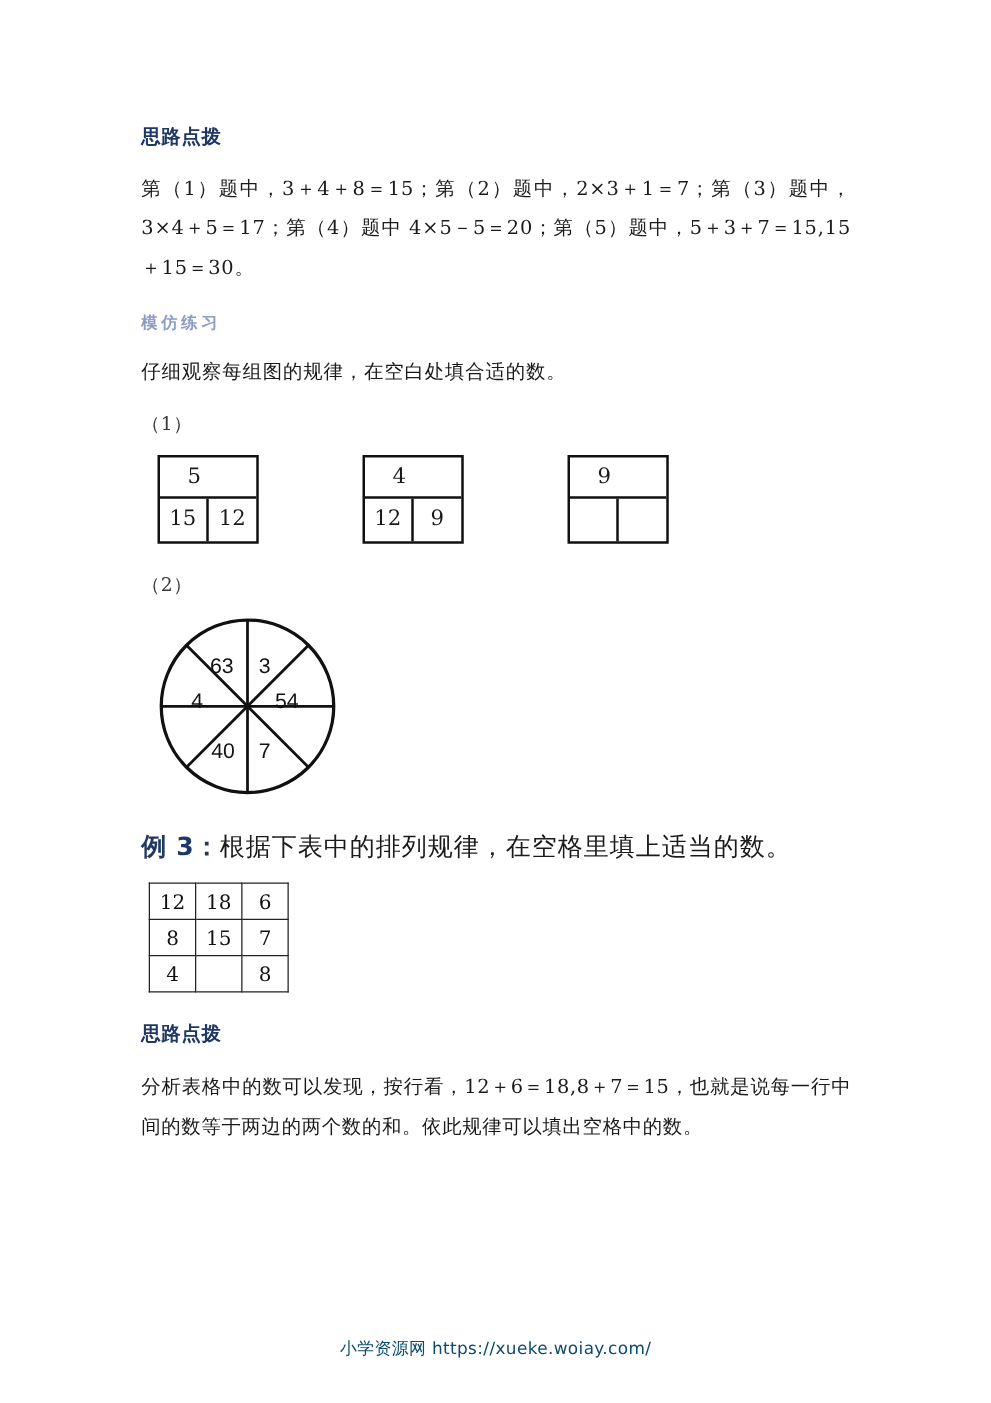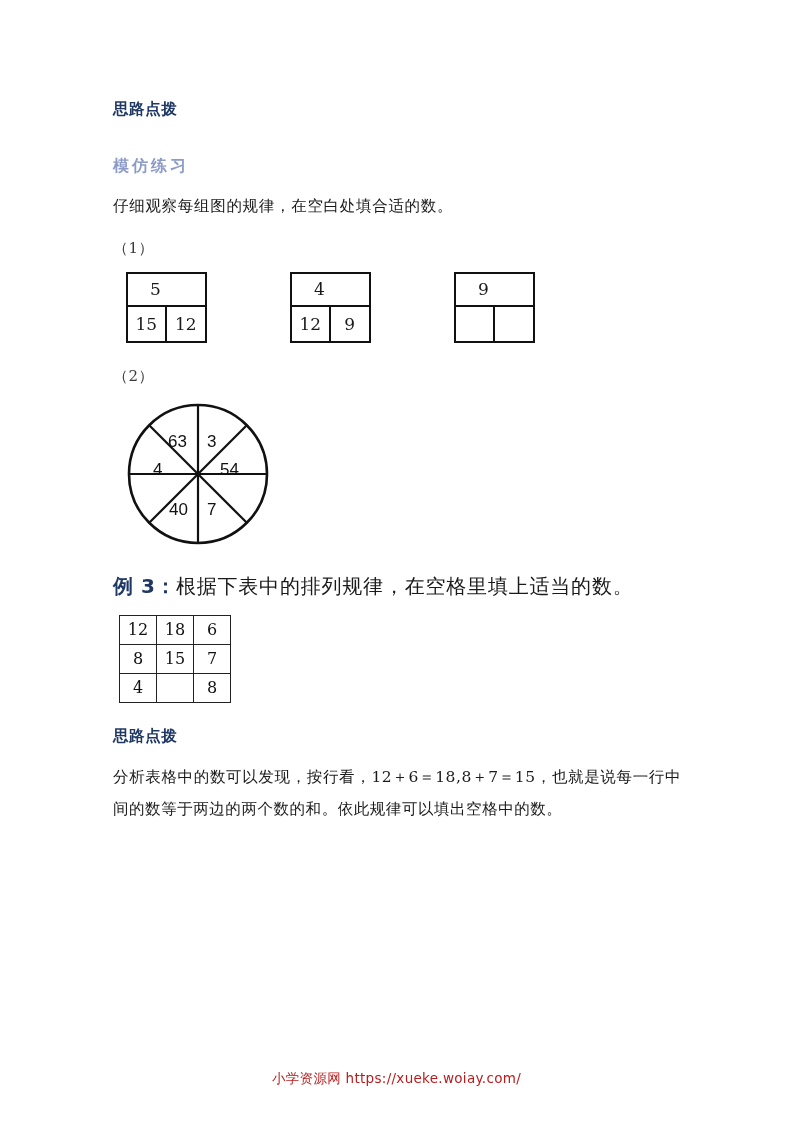--- a/index.html
+++ b/index.html
@@ -36,21 +36,21 @@
     font-weight: bold;
     font-size: 15.5px;
     color: #1F3864;
     letter-spacing: 0.6px;
     margin: 0 0 17px 0;
     line-height: 1.2;
   }
 
   .practice-heading {
     font-family: "DejaVu Serif", "Liberation Serif", serif;
-    font-size: 16px;
+    font-size: 13px;
     color: #8C9BC8;
     letter-spacing: 3px;
     margin: 0 0 16px 0;
     line-height: 1.2;
   }
 
   .example-heading {
     font-size: 20px;
     margin: 0 0 14px 0;
     line-height: 1.5;
@@ -169,33 +169,34 @@
 
   
   .footer {
     position: absolute;
     left: 0;
     top: 1070px;
     width: 793px;
     text-align: center;
     font-family: "DejaVu Sans", "Liberation Sans", sans-serif;
     font-size: 13.5px;
-    color: #b91c1c;
+    color: #0c4a6e;
     letter-spacing: 0.3px;
   }
 </style>
 </head>
 <body>
 
 <div class="page">
 
   <div class="content">
 
     <h2 class="hint-heading">思路点拨</h2>
 
+    <p class="para">第（1）题中，3＋4＋8＝15；第（2）题中，2×3＋1＝7；第（3）题中，3×4＋5＝17；第（4）题中 4×5－5＝20；第（5）题中，5＋3＋7＝15,15＋15＝30。</p>
 
     <div class="spacer-20"></div>
 
     <h2 class="practice-heading">模仿练习</h2>
 
     <p class="para">仔细观察每组图的规律，在空白处填合适的数。</p>
 
     <div class="spacer-16"></div>
 
     <div class="sub-label">（1）</div>

